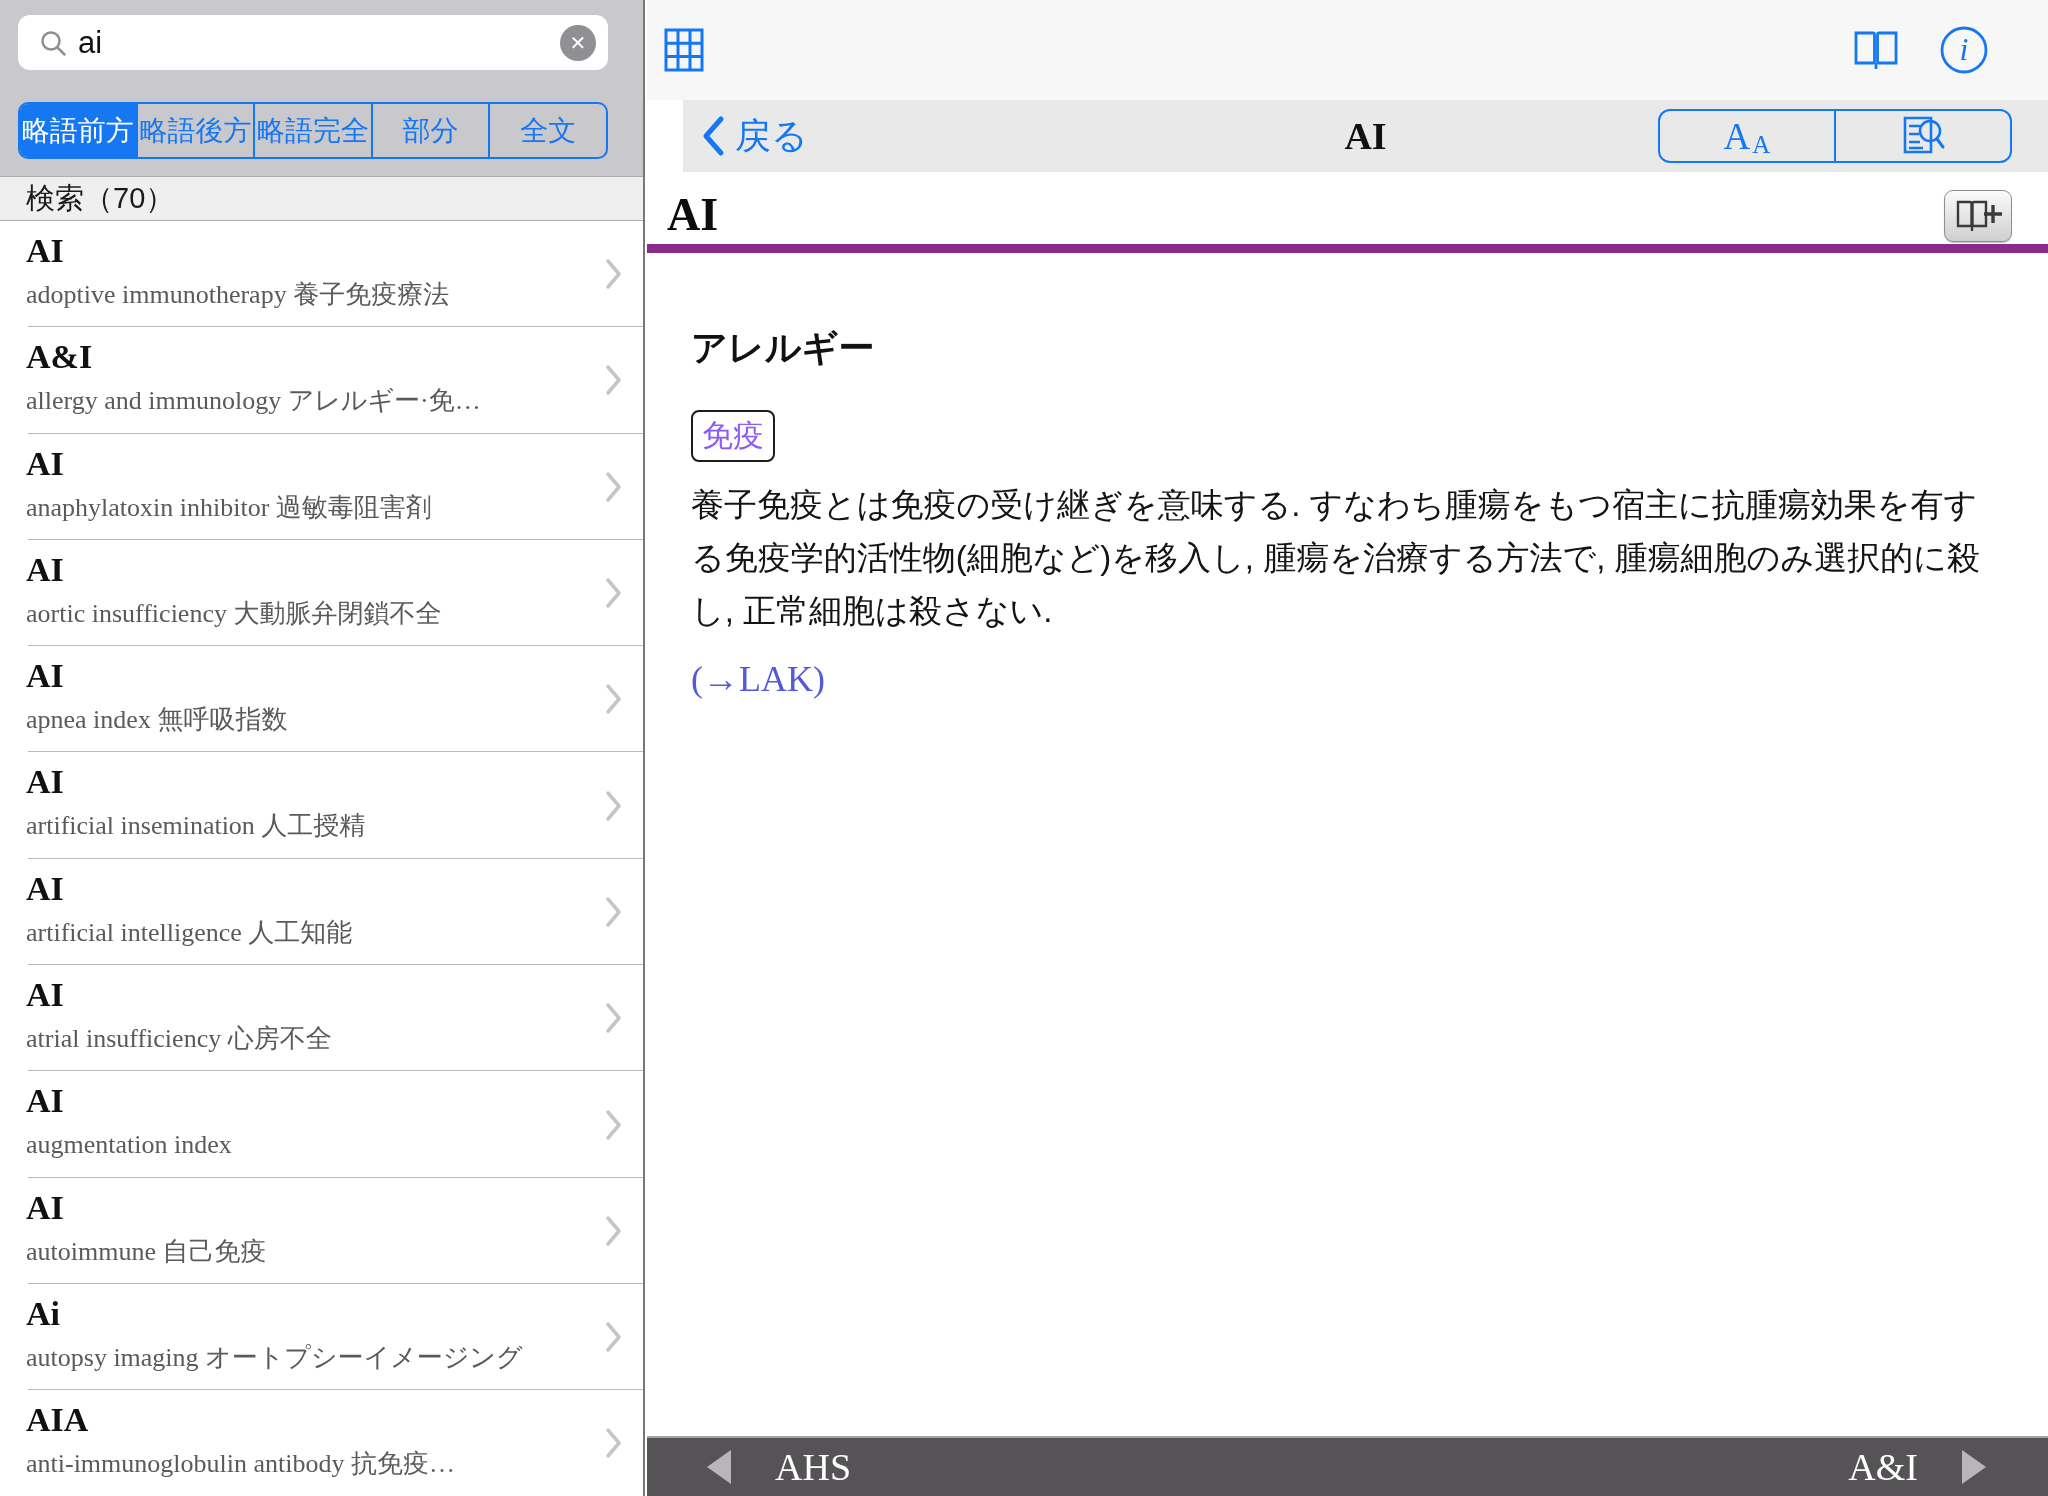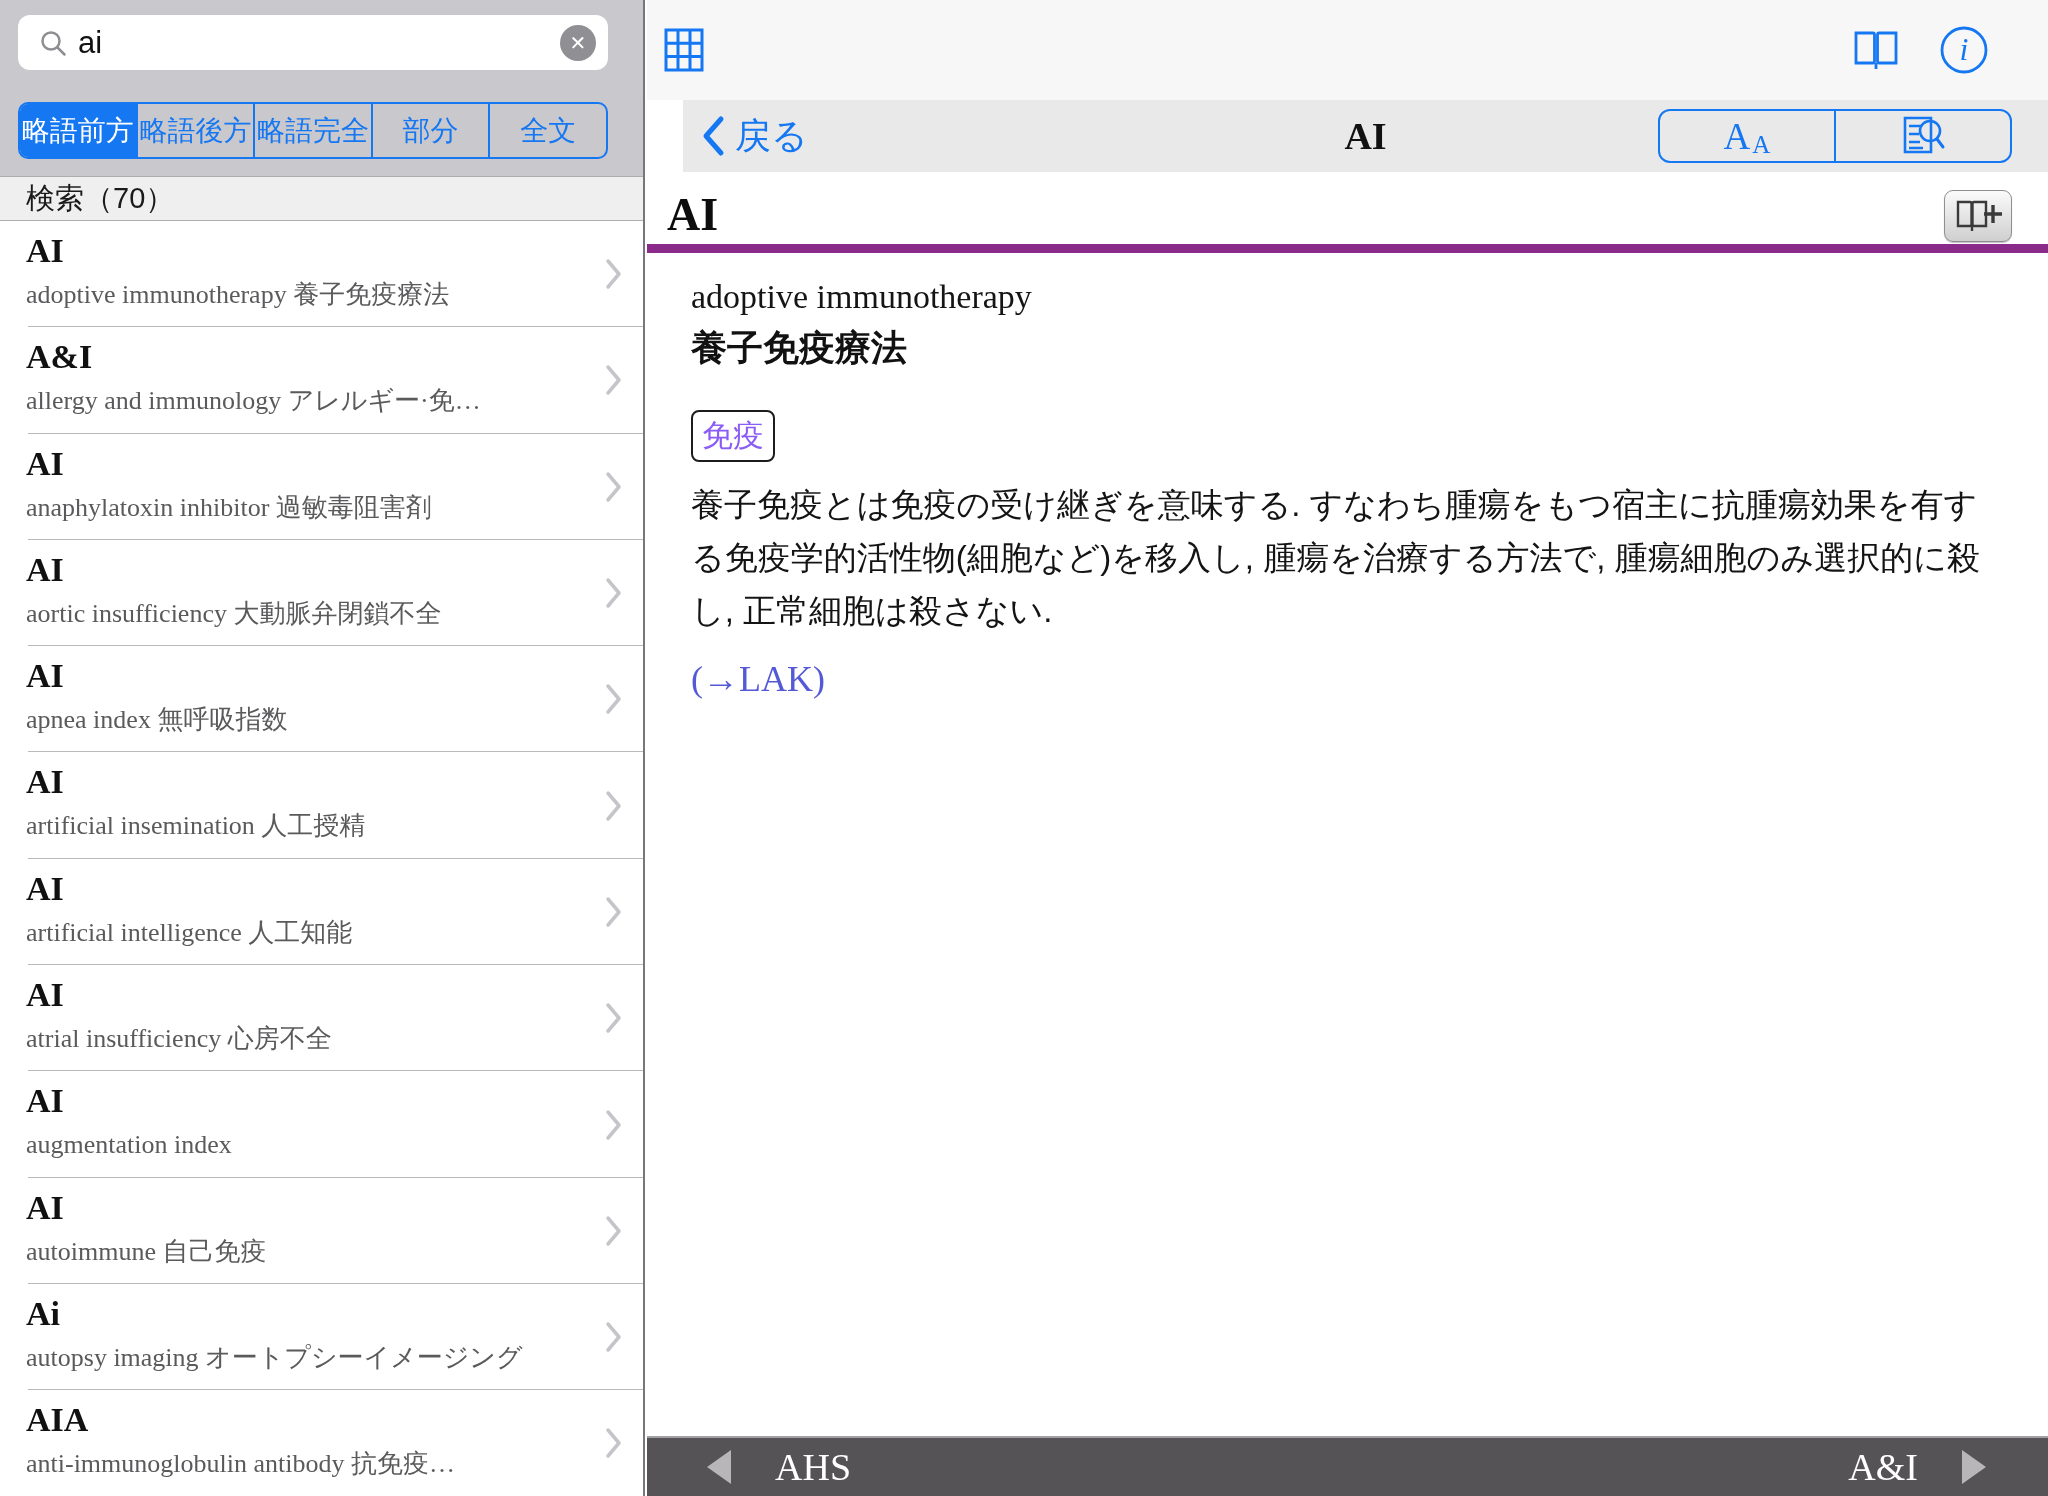--- a/index.html
+++ b/index.html
@@ -250,22 +250,21 @@
     <div class="entry-head">AI</div>
     <div class="bookadd-btn">
       <svg width="48" height="36" viewBox="0 0 48 36">
         <path d="M4 4 H16 Q17.5 4 17.5 6 V26 Q17.5 28 16 28 H4 Z" fill="none" stroke="#3A3A3A" stroke-width="2.4"></path>
         <path d="M32 4 H20 Q18.5 4 18.5 6 V26 Q18.5 28 20 28 H32 Z" fill="none" stroke="#3A3A3A" stroke-width="2.4"></path>
         <path d="M18 28 V33" stroke="#3A3A3A" stroke-width="2.4"></path>
         <path d="M39 7 V25 M30 16 H48" stroke="#3A3A3A" stroke-width="3.4"></path>
       </svg>
     </div>
     <div class="rule"></div>
-    <div class="term-en">adoptive immunotherapy</div>
-    <div class="term-ja">養子免疫療法</div>
+    <div class="term-ja">アレルギー</div>
     <div class="tag">免疫</div>
     <div class="body-text">養子免疫とは免疫の受け継ぎを意味する. すなわち腫瘍をもつ宿主に抗腫瘍効果を有す
 る免疫学的活性物(細胞など)を移入し, 腫瘍を治療する方法で, 腫瘍細胞のみ選択的に殺
 し, 正常細胞は殺さない.</div>
     <div class="see-link">(→LAK)</div>
   </div>
 
   <div class="bottombar">
     <div class="bb-group">
       <div class="tri-left"></div>

